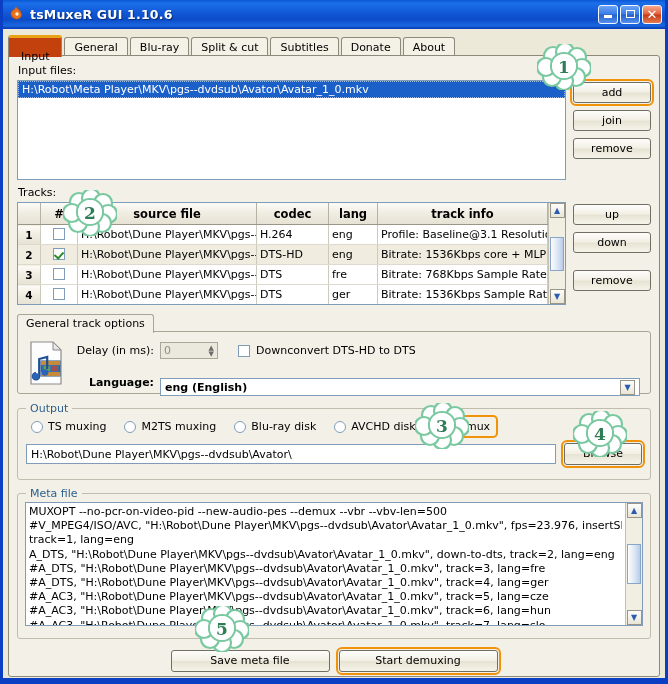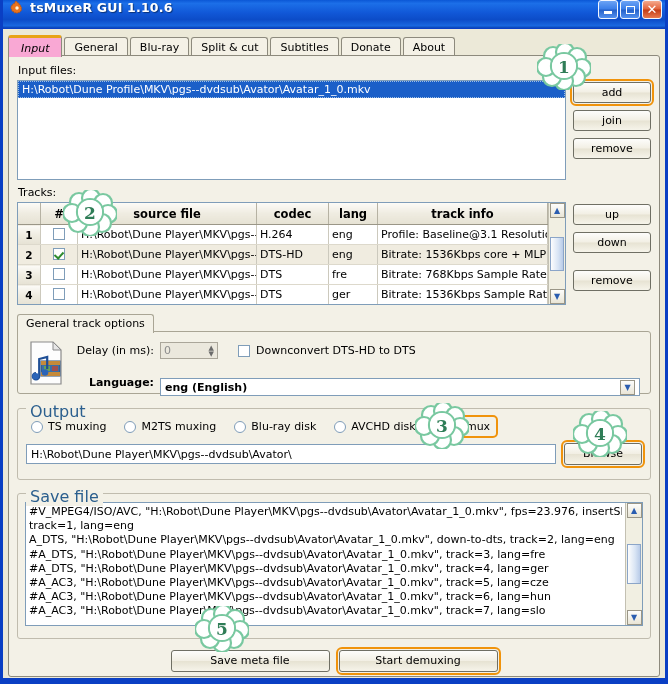--- a/index.html
+++ b/index.html
@@ -11,44 +11,44 @@
     overflow:hidden;
     -webkit-font-smoothing:none;
   }
   #app{position:relative;width:668px;height:684px;box-sizing:border-box;
        border:3px solid #0a3fc4;border-top:none;background:#ece9d8;}
 
   
   .titlebar{
     height:28px;
     background:linear-gradient(180deg,#0b57d6 0%,#1c6fe8 12%,#1158d8 45%,#0c4cc8 70%,#1a68e0 92%,#0a44b6 100%);
-    display:flex;align-items:flex-start;padding:0 3px 0 6px;
+    display:flex;align-items:center;padding:0 3px 0 6px;
     border-bottom:1px solid #0a3fc4;
   }
   .title-icon{width:16px;height:16px;margin-right:5px;position:relative;flex:none;}
   .title-text{color:#fff;font-weight:bold;font-size:12.5px;letter-spacing:.2px;
               text-shadow:1px 1px 1px rgba(0,0,0,.45);flex:1;}
   .win-btns{display:flex;gap:2px;align-items:center;}
   .wbtn{width:20px;height:19px;border:1px solid #f2f6ff;border-radius:3px;
         display:flex;align-items:center;justify-content:center;
         background:linear-gradient(180deg,#6ba3f5 0%,#3a7de8 48%,#2560c8 52%,#5390ef 100%);
         color:#fff;font-size:11px;font-weight:bold;box-sizing:border-box;}
   .wbtn.close{background:linear-gradient(180deg,#f5a98d 0%,#e2613b 48%,#c33c16 52%,#e8794e 100%);}
   .wbtn .min-g{width:8px;height:3px;background:#fff;margin-top:5px;}
   .wbtn .max-g{width:9px;height:8px;border:1.6px solid #fff;box-sizing:border-box;}
   .wbtn .cls-g{font-size:13px;line-height:11px;font-family:"DejaVu Sans",sans-serif;}
 
   
   .tabstrip{position:relative;height:22px;margin:5px 0 0 5px;display:flex;align-items:flex-end;}
   .tab{height:19px;line-height:19px;padding:0 9px;margin-right:2px;background:#f4f1e6;
        border:1px solid #8d8a7d;border-bottom:none;border-radius:3px 3px 0 0;
        color:#000;font-size:11px;box-sizing:border-box;}
-  .tab.active{height:22px;line-height:21px;background:#f9a8d4;border-color:#8d8a7d;
+  .tab.active{height:22px;line-height:21px;background:#c2410c;border-color:#8d8a7d;
               border-top:3px solid #e8a317;font-weight:normal;position:relative;z-index:3;
-              margin-bottom:-1px;padding:0 12px;font-style:italic;}
+              margin-bottom:-1px;padding:8px 12px;}
   .tabpane{position:relative;margin:0 5px 0 5px;background:#f3f1e7;
            border:1px solid #8d8a7d;border-radius:0 3px 3px 3px;
            height:622px;box-sizing:border-box;padding:7px 8px;z-index:2;margin-top:-1px;}
 
   
   .lbl{font-size:11px;color:#000;}
   .xpbtn{background:linear-gradient(180deg,#fdfdfb 0%,#f2efe4 48%,#e7e3d3 52%,#f6f4ea 100%);
          border:1px solid #6f6f64;border-radius:3px;font-size:11px;
          font-family:"DejaVu Sans","Liberation Sans",sans-serif;
          color:#000;text-align:center;box-sizing:border-box;cursor:default;}
@@ -94,21 +94,21 @@
            display:flex;flex-direction:column;justify-content:space-between;align-items:center;}
   .sbtn{width:15px;height:15px;background:linear-gradient(180deg,#fdfdfb,#e9e5d6);
         border:1px solid #9a9687;box-sizing:border-box;display:flex;align-items:center;
         justify-content:center;font-size:8px;color:#2a5db0;}
   .sthumb{width:14px;height:34px;background:linear-gradient(90deg,#fdfdfd,#d8e4f4 60%,#b8cbe8);
           border:1px solid #8ba5c8;box-sizing:border-box;}
 
   
   .grp{border:1px solid #c0bcae;border-radius:3px;position:relative;box-sizing:border-box;}
   .grp>.cap{position:absolute;top:-7px;left:8px;background:#f3f1e7;padding:0 4px;
-            font-size:16px;color:#2b5f8e;}
+            font-size:11px;color:#2b5f8e;}
 
   
   .gto{margin-top:9px;position:relative;height:80px;}
   .gto-tab{position:absolute;top:0;left:0;height:18px;line-height:17px;padding:0 8px;
      background:#f3f1e7;border:1px solid #a9a595;border-bottom:none;border-radius:3px 3px 0 0;
      font-size:11px;z-index:2;}
   .gto-body{position:absolute;top:17px;left:0;right:0;bottom:0;background:#f3f1e7;
      border:1px solid #a9a595;border-radius:0 3px 3px 3px;box-sizing:border-box;padding:7px 8px;}
   .trk-icon{width:36px;height:44px;position:relative;flex:none;margin:2px 6px 0 2px;}
   .spin{width:58px;height:17px;background:#ebe8dd;border:1px solid #aaa69a;
@@ -187,21 +187,21 @@
     <div class="tab">Subtitles</div>
     <div class="tab">Donate</div>
     <div class="tab">About</div>
   </div>
 
   <div class="tabpane">
 
     <div class="lbl files-label">Input files:</div>
     <div class="files-area">
       <div class="listbox">
-        <div class="lb-item-sel">H:\Robot\Dune Profile\MKV\pgs--dvdsub\Avator\Avatar_1_0.mkv</div>
+        <div class="lb-item-sel">H:\Robot\Meta Player\MKV\pgs--dvdsub\Avator\Avatar_1_0.mkv</div>
       </div>
       <div class="side-btns">
         <div class="xpbtn hl">add</div>
         <div class="xpbtn">join</div>
         <div class="xpbtn">remove</div>
       </div>
     </div>
 
     <div class="lbl tracks-label">Tracks:</div>
     <div class="tbl-wrap">
@@ -335,23 +335,24 @@
           <span class="lbl">Demux</span>
         </div>
       </div>
       <div class="out-row">
         <div class="txtin">H:\Robot\Dune Player\MKV\pgs--dvdsub\Avator\</div>
         <div class="xpbtn hl" style="width:78px;height:22px;line-height:20px;">Browse</div>
       </div>
     </div>
 
     <div class="grp meta">
-      <div class="cap">Save file</div>
+      <div class="cap">Meta file</div>
       <div class="metabox">
         <div class="metatext">
+          <div>MUXOPT --no-pcr-on-video-pid --new-audio-pes --demux --vbr  --vbv-len=500</div>
           <div>#V_MPEG4/ISO/AVC, "H:\Robot\Dune Player\MKV\pgs--dvdsub\Avator\Avatar_1_0.mkv", fps=23.976, insertSEI, contSPS,</div>
           <div>track=1, lang=eng</div>
           <div>A_DTS, "H:\Robot\Dune Player\MKV\pgs--dvdsub\Avator\Avatar_1_0.mkv", down-to-dts, track=2, lang=eng</div>
           <div>#A_DTS, "H:\Robot\Dune Player\MKV\pgs--dvdsub\Avator\Avatar_1_0.mkv", track=3, lang=fre</div>
           <div>#A_DTS, "H:\Robot\Dune Player\MKV\pgs--dvdsub\Avator\Avatar_1_0.mkv", track=4, lang=ger</div>
           <div>#A_AC3, "H:\Robot\Dune Player\MKV\pgs--dvdsub\Avator\Avatar_1_0.mkv", track=5, lang=cze</div>
           <div>#A_AC3, "H:\Robot\Dune Player\MKV\pgs--dvdsub\Avator\Avatar_1_0.mkv", track=6, lang=hun</div>
           <div>#A_AC3, "H:\Robot\Dune Player\MKV\pgs--dvdsub\Avator\Avatar_1_0.mkv", track=7, lang=slo</div>
         </div>
         <div class="vscroll">

